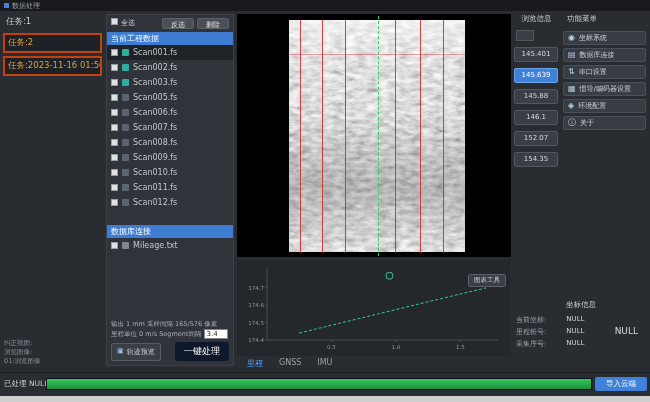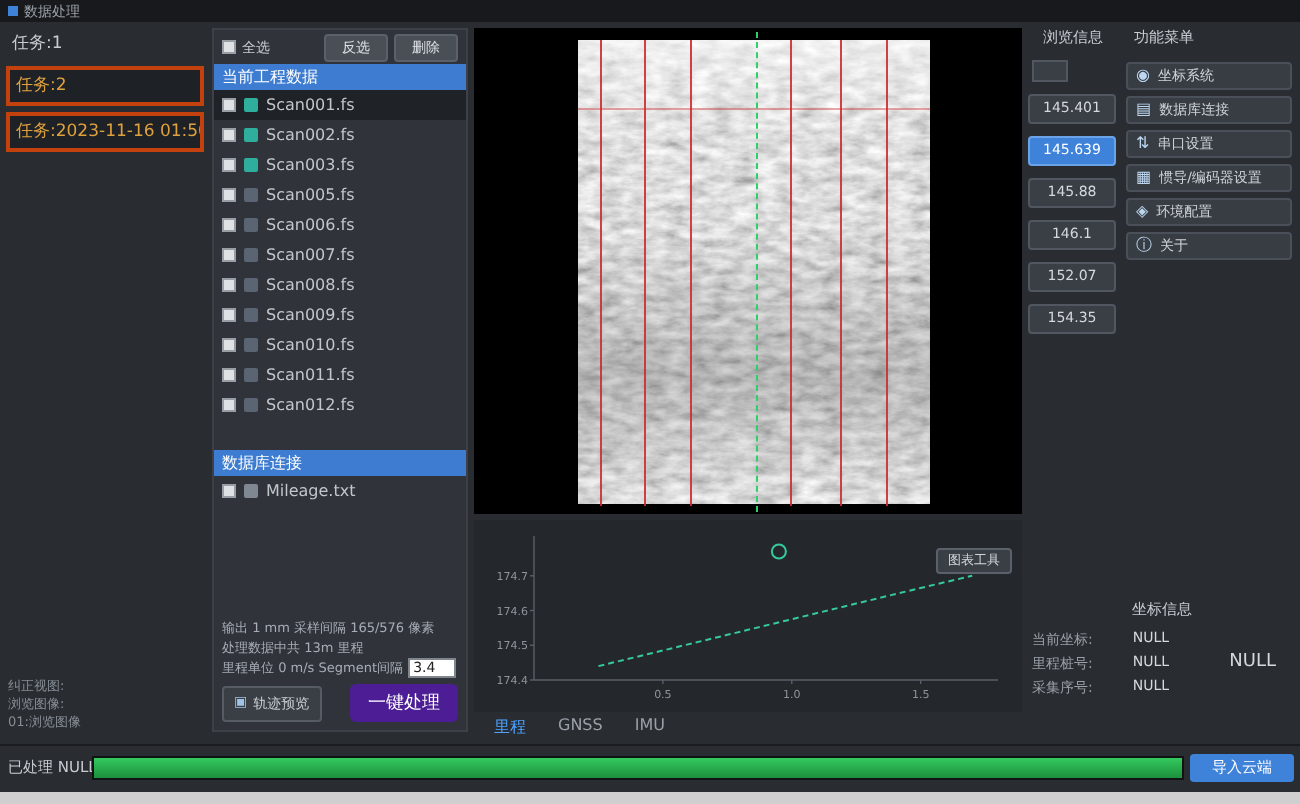--- a/index.html
+++ b/index.html
@@ -7,39 +7,39 @@
 body{background:#292c31;font-family:"DejaVu Sans",sans-serif;position:relative;overflow:hidden}
 .titlebar{position:absolute;left:0;top:0;width:650px;height:11px;background:#17191d;display:flex;align-items:center;gap:3px;padding:0 4px}
 .app-icon{width:5px;height:5px;background:#3f82d9}
 .title{font-size:7px;color:#9aa0a8}
 .task-panel{position:absolute;left:0;top:11px;width:105px;bottom:30px}
 .task-row{font-size:8.5px;color:#c8ccd2;margin:3px 3px 0;padding:2px 3px;white-space:nowrap;overflow:hidden}
 .task-row.active{color:#dfa13e;background:#1e2126;border:2px solid #c2410c}
 .task-footer{position:absolute;left:4px;bottom:6px}
 .foot-line{font-size:6.5px;color:#878d95;line-height:9px}
 .file-panel{position:absolute;left:106px;top:14px;width:128px;height:352px;background:#30343a;border:1px solid #3d4147}
-.file-toolbar{display:flex;align-items:center;gap:3px;padding:3px 4px;height:17px}
+.file-toolbar{display:flex;gap:3px;padding:3px 4px;height:17px}
 .cb{width:7px;height:7px;border:1px solid #989ea6;background:#dfe2e5;display:inline-block;flex:none}
 .tlabel{font-size:7px;color:#c8ccd2}
 .tbtn{font-size:7px;color:#dde0e4;background:#4a4f56;border:1px solid #5b616a;border-radius:2px;padding:1px 8px;font-family:Liberation Mono, monospace}
 .tbtn:first-of-type{margin-left:auto}
 .sec-header{height:13px;background:#3d7cd0;color:#fff;font-size:8px;line-height:13px;padding-left:4px}
 .scan-list{height:180px;overflow:hidden}
 .scan-row{display:flex;align-items:center;gap:4px;height:15px;padding:0 4px}
 .scan-row.sel{background:#1f2226}
 .fic{width:7px;height:7px;border-radius:1px;flex:none}
 .fic.doc{background:#7f8792}
 .fname{font-size:8px;color:#c2c7cd;white-space:nowrap}
 .settings{position:absolute;left:4px;right:4px;bottom:26px}
 .set-line{font-size:6.5px;color:#a7adb5;line-height:10px;white-space:nowrap;overflow:hidden}
 .seg-input{width:24px;height:10px;font-size:7px;background:#fff;color:#222;border:1px solid #80868e;padding:0 2px;font-family:inherit;vertical-align:middle}
 .bottom-row{position:absolute;left:4px;right:4px;bottom:4px;display:flex;justify-content:space-between;align-items:center}
 .preview-btn{display:flex;align-items:center;gap:3px;border:1px solid #565c63;background:#3a3e45;color:#c8ccd2;font-size:7px;padding:3px 5px;border-radius:2px}
 .pv-icon{font-size:7px;color:#9fc3e8;line-height:1}
-.process-btn{background:#4c1d95;color:#fff;font-size:9px;border:none;border-radius:3px;padding:3px 9px;font-family:inherit}
+.process-btn{background:#0f172a;color:#fff;font-size:9px;border:none;border-radius:3px;padding:3px 9px;font-family:inherit}
 .center-panel{position:absolute;left:237px;top:14px;width:274px;height:352px}
 .image-area{position:absolute;left:0;top:0;width:274px;height:243px;background:#000;overflow:hidden}
 .scan-img{position:absolute;left:52px;top:6px}
 .overlay-grad{position:absolute;left:52px;top:6px;width:176px;height:232px;background:linear-gradient(180deg,rgba(255,255,255,.55),rgba(255,255,255,.12) 20%,rgba(0,0,0,0) 40%,rgba(0,0,0,.18) 72%,rgba(255,255,255,.06) 100%)}
 .vline{position:absolute}
 .vline.red{top:6px;height:233px;width:1px;background:rgba(205,45,45,.9)}
 .vline.green{top:2px;height:240px;width:0;border-left:1px dashed #2fd06a}
 .hline.red{position:absolute;top:40px;left:52px;width:176px;height:1px;background:rgba(210,60,60,.45)}
 .chart-area{position:absolute;left:0;top:246px;width:274px;height:96px;background:#24272c}
 .chart-tools-btn{position:absolute;right:5px;top:14px;font-size:6.5px;color:#d2d6db;background:#3a3e45;border:1px solid #5b616a;border-radius:2px;padding:1px 5px;font-family:inherit}
@@ -156,21 +156,20 @@
       </div>
     </div>
   <div class="sec-header">数据库连接</div>
   <div class="scan-row">
     <span class="cb"></span>
     <span class="fic doc"></span>
     <span class="fname">Mileage.txt</span>
   </div>
   <div class="settings">
     <div class="set-line">输出 1 mm 采样间隔 165/576 像素</div>
-    <div class="set-line">处理数据中共 13m 里程</div>
     <div class="set-line">
       <span>里程单位 0 m/s  Segment间隔</span>
       <input class="seg-input" value="3.4" style="">
       
     </div>
   </div>
   <div class="bottom-row">
     <div class="preview-btn">
       <span class="pv-icon">▣</span>
       <span>轨迹预览</span>

